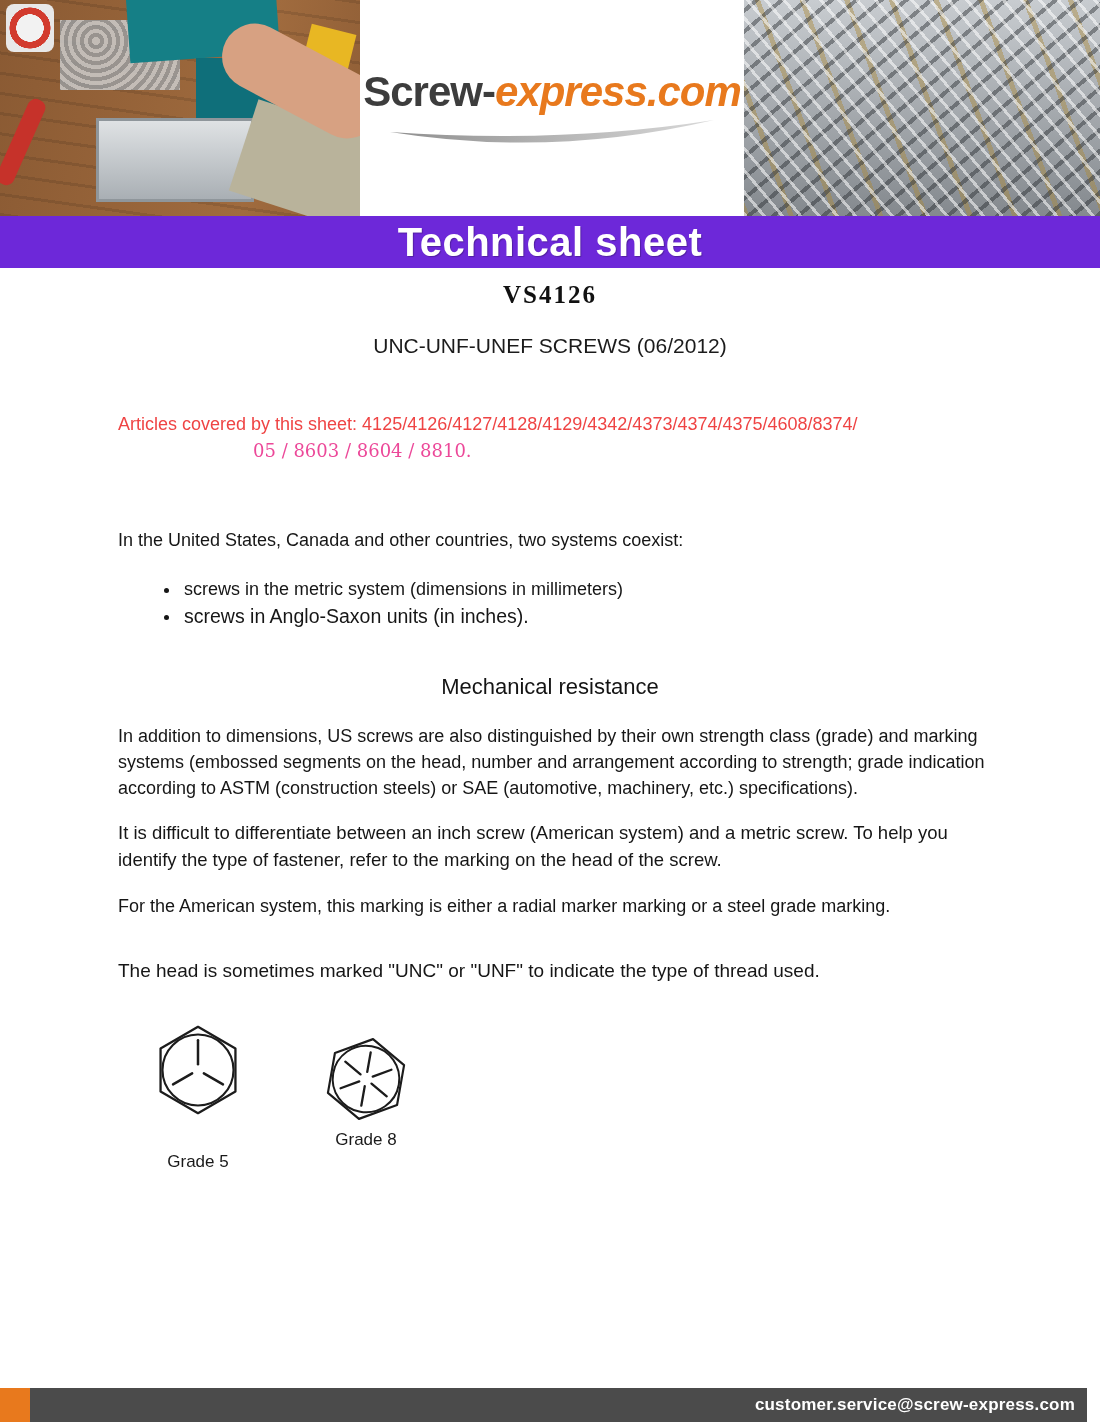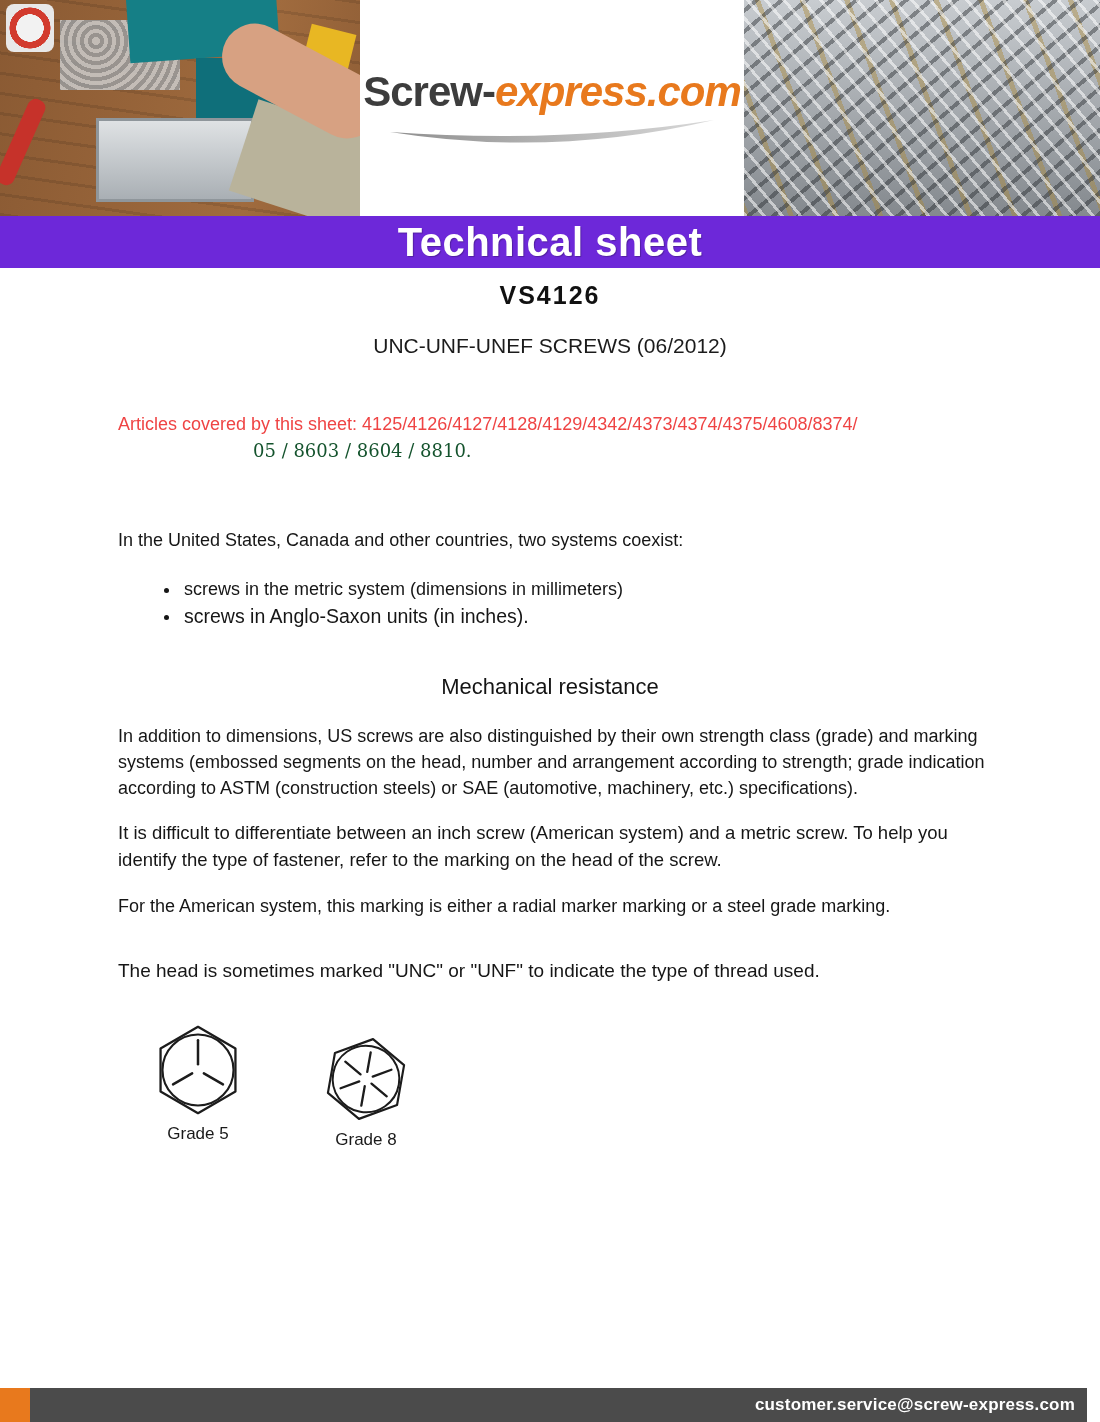--- a/index.html
+++ b/index.html
@@ -57,28 +57,28 @@
   }
   .banner-title {
     color:#ffffff; font-size:40px; font-weight:bold; letter-spacing:0.5px;
     text-shadow:1px 1px 1px rgba(0,0,0,.25);
     font-family:"Liberation Sans", sans-serif;
   }
 
   
   .doc-code {
     position:absolute; top:281px; left:0; width:1100px; text-align:center;
-    font-family:Liberation Sans, sans-serif; font-weight:bold; font-size:25px; letter-spacing:2px; color:#111;
+    font-family:Liberation Serif, serif; font-weight:bold; font-size:25px; letter-spacing:2px; color:#111;
   }
   .doc-title {
     position:absolute; top:334px; left:0; width:1100px; text-align:center;
     font-size:21px; color:#1b1b1b;
   }
   .articles-1 { position:absolute; top:414px; left:118px; font-size:18px; color:#ef4444; }
-  .articles-2 { position:absolute; top:440px; left:253px; font-family:"DejaVu Serif", serif; font-size:18px; color:#14532d; }
+  .articles-2 { position:absolute; top:440px; left:253px; font-family:"DejaVu Serif", serif; font-size:18px; color:#ec4899; }
   .intro { position:absolute; top:530px; left:118px; font-size:18px; color:#161616; }
 
   ul.bullets { position:absolute; top:576px; left:158px; list-style:none; }
   ul.bullets li { font-size:18px; line-height:27px; color:#161616; position:relative; padding-left:26px; }
   ul.bullets li:last-child { font-size:19.5px; }
   ul.bullets li::before {
     content:""; position:absolute; left:6px; top:12px; width:5px; height:5px; border-radius:50%; background:#161616;
   }
 
   .section-heading {
@@ -86,21 +86,21 @@
     font-size:22px; color:#141414;
   }
   .para { position:absolute; left:118px; width:868px; font-size:18px; line-height:26px; color:#161616; }
   .para-1 { top:723px; }
   .para-2 { top:819px; font-size:18.5px; line-height:27px; }
   .para-3 { top:893px; }
   .para-4 { top:958px; font-size:19px; }
 
   
   .grade-block { position:absolute; display:flex; flex-direction:column; align-items:center; }
-  .grade-5 { left:148px; top:1022px; width:100px; }
+  .grade-5 { left:148px; top:1022px; width:100px;gap:28px; }
   .grade-8 { left:316px; top:1034px; width:100px; }
   .grade-label { margin-top:6px; font-size:17px; color:#1a1a1a; }
   .g8rot { transform:rotate(10deg); }
 
   
   .footer {
     position:absolute; left:0; bottom:0; width:1087px; height:34px;
     background:#4b4b4b; display:flex; align-items:center; justify-content:flex-end;
     padding-right:12px;
   }

